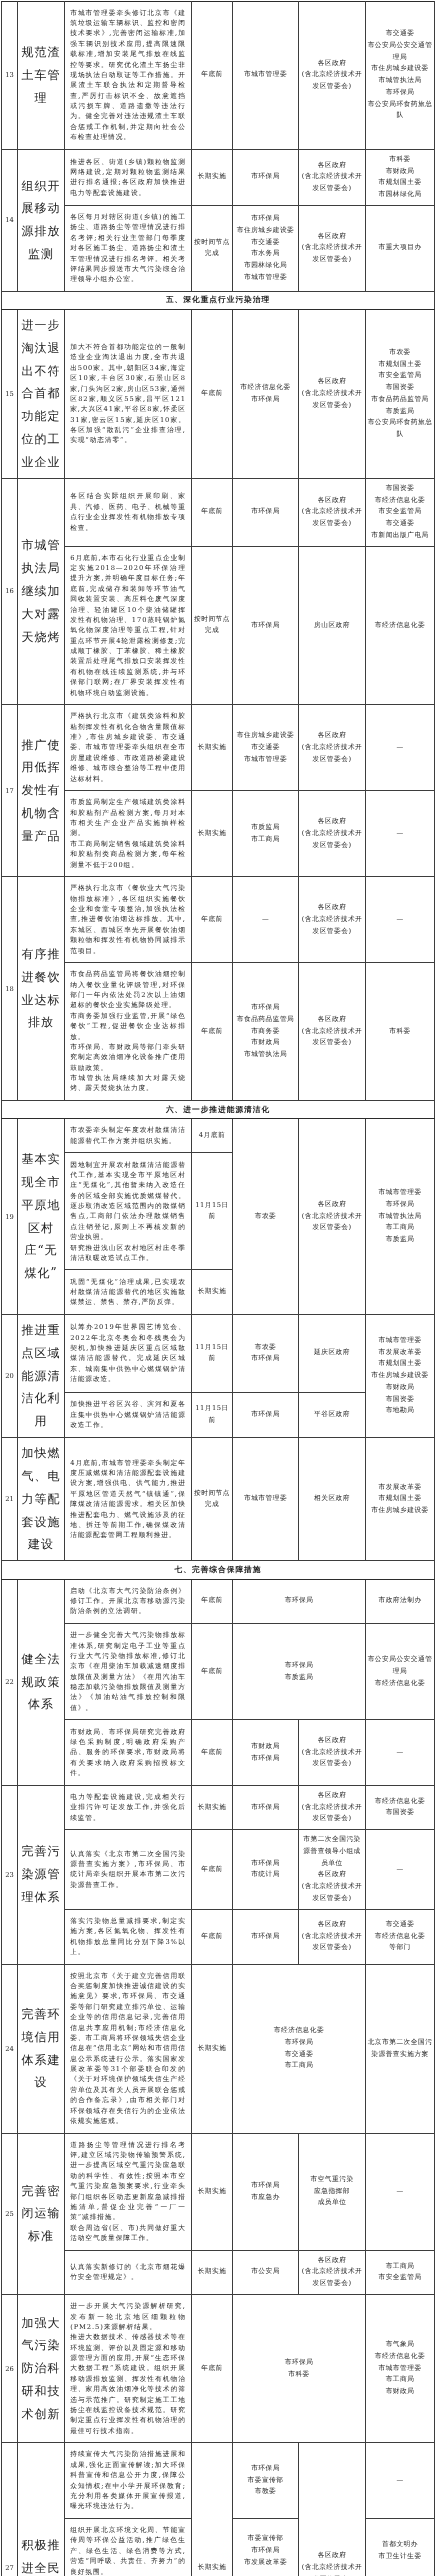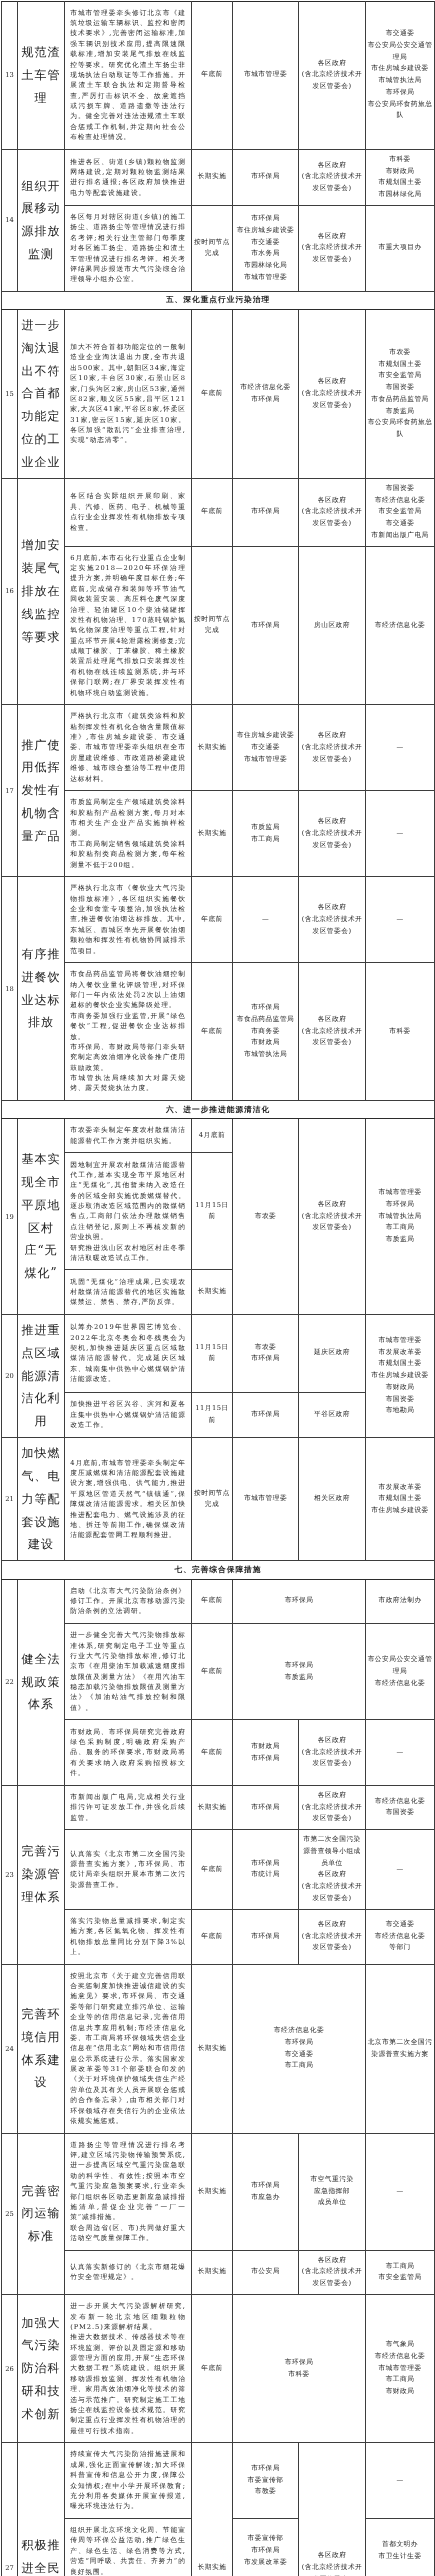--- a/index.html
+++ b/index.html
@@ -113,21 +113,21 @@
 市规划国土委
 市安全监管局
 市国资委
 市食品药品监管局
 市质监局
 市公安局环食药旅总队</td>
   </tr>
 
   <tr class="major">
     <td class="no" rowspan="2">16</td>
-    <td class="task" rowspan="2">增加安装尾气排放在线监控等要求</td>
+    <td class="task" rowspan="2">市城管执法局继续加大对露天烧烤</td>
     <td class="measure">各区结合实际组织开展印刷、家具、汽修、医药、电子、机械等重点行业企业挥发性有机物排放专项检查。</td>
     <td class="c">年底前</td>
     <td class="c">市环保局</td>
     <td class="c">各区政府
 (含北京经济技术开发区管委会)</td>
     <td class="c">市国资委
 市经济信息化委
 市安全监管局
 市交通委
 市新闻出版广电局</td>
@@ -278,21 +278,21 @@
     <td class="c">市财政局
 市环保局</td>
     <td class="c">各区政府
 (含北京经济技术开发区管委会)</td>
     <td class="c">—</td>
   </tr>
 
   <tr class="major">
     <td class="no" rowspan="3">23</td>
     <td class="task" rowspan="3">完善污染源管理体系</td>
-    <td class="measure">市新闻出版广电局,完成相关行业排污许可证发放工作,并强化后续监管。</td>
+    <td class="measure">电力等配套设施建设,完成相关行业排污许可证发放工作,并强化后续监管。</td>
     <td class="c">长期实施</td>
     <td class="c">市环保局</td>
     <td class="c">各区政府
 (含北京经济技术开发区管委会)</td>
     <td class="c">市经济信息化委
 市国资委</td>
   </tr>
   <tr>
     <td class="measure">认真落实《北京市第二次全国污染源普查实施方案》,市环保局、市统计局牵头组织开展本市第二次污染源普查工作。</td>
     <td class="c">年底前</td>

